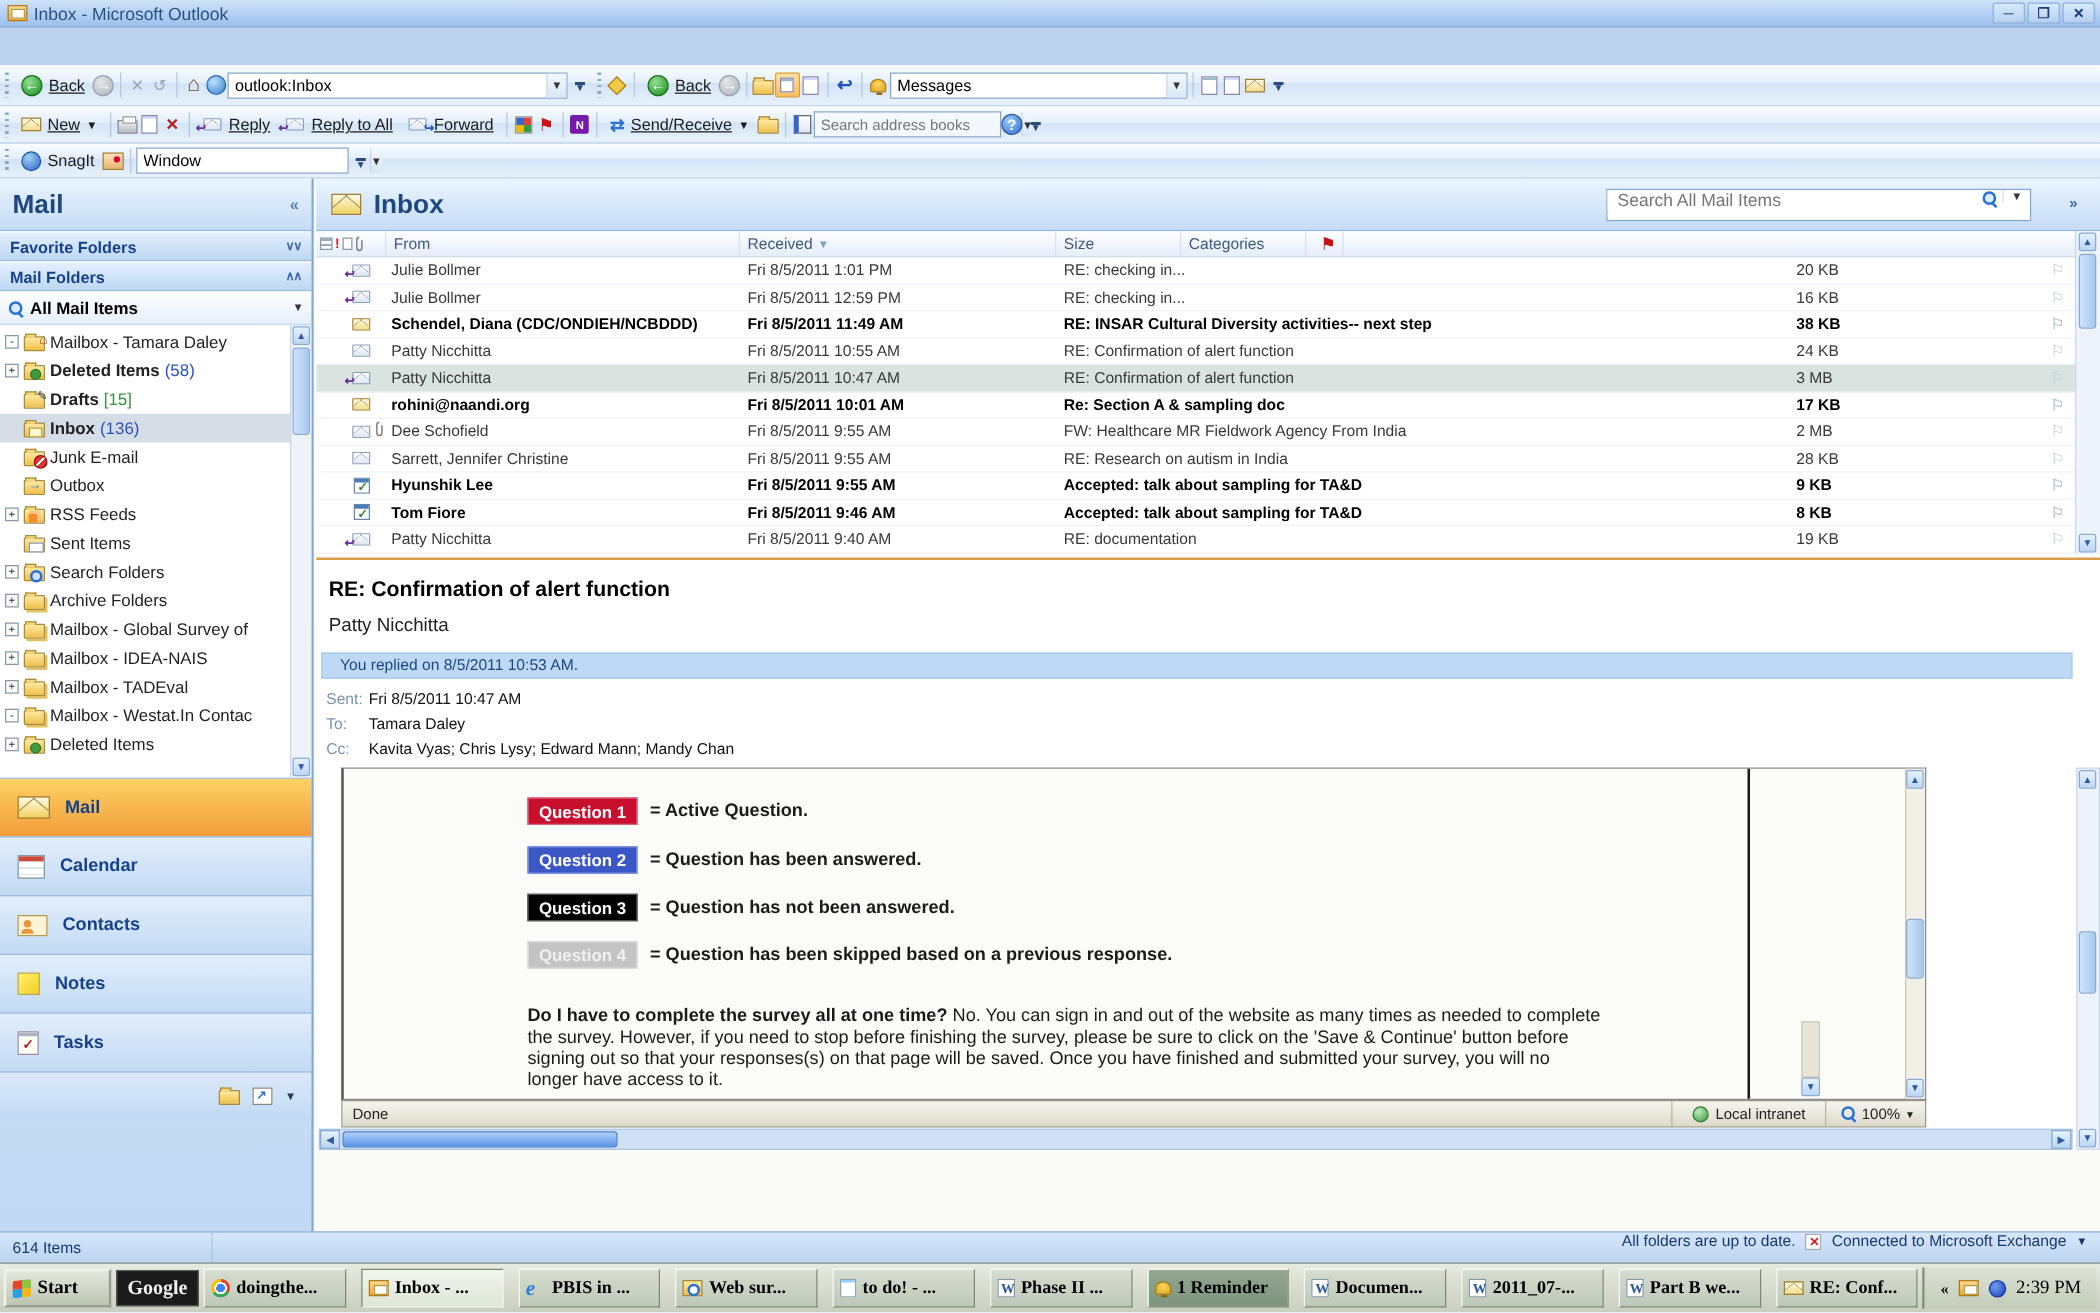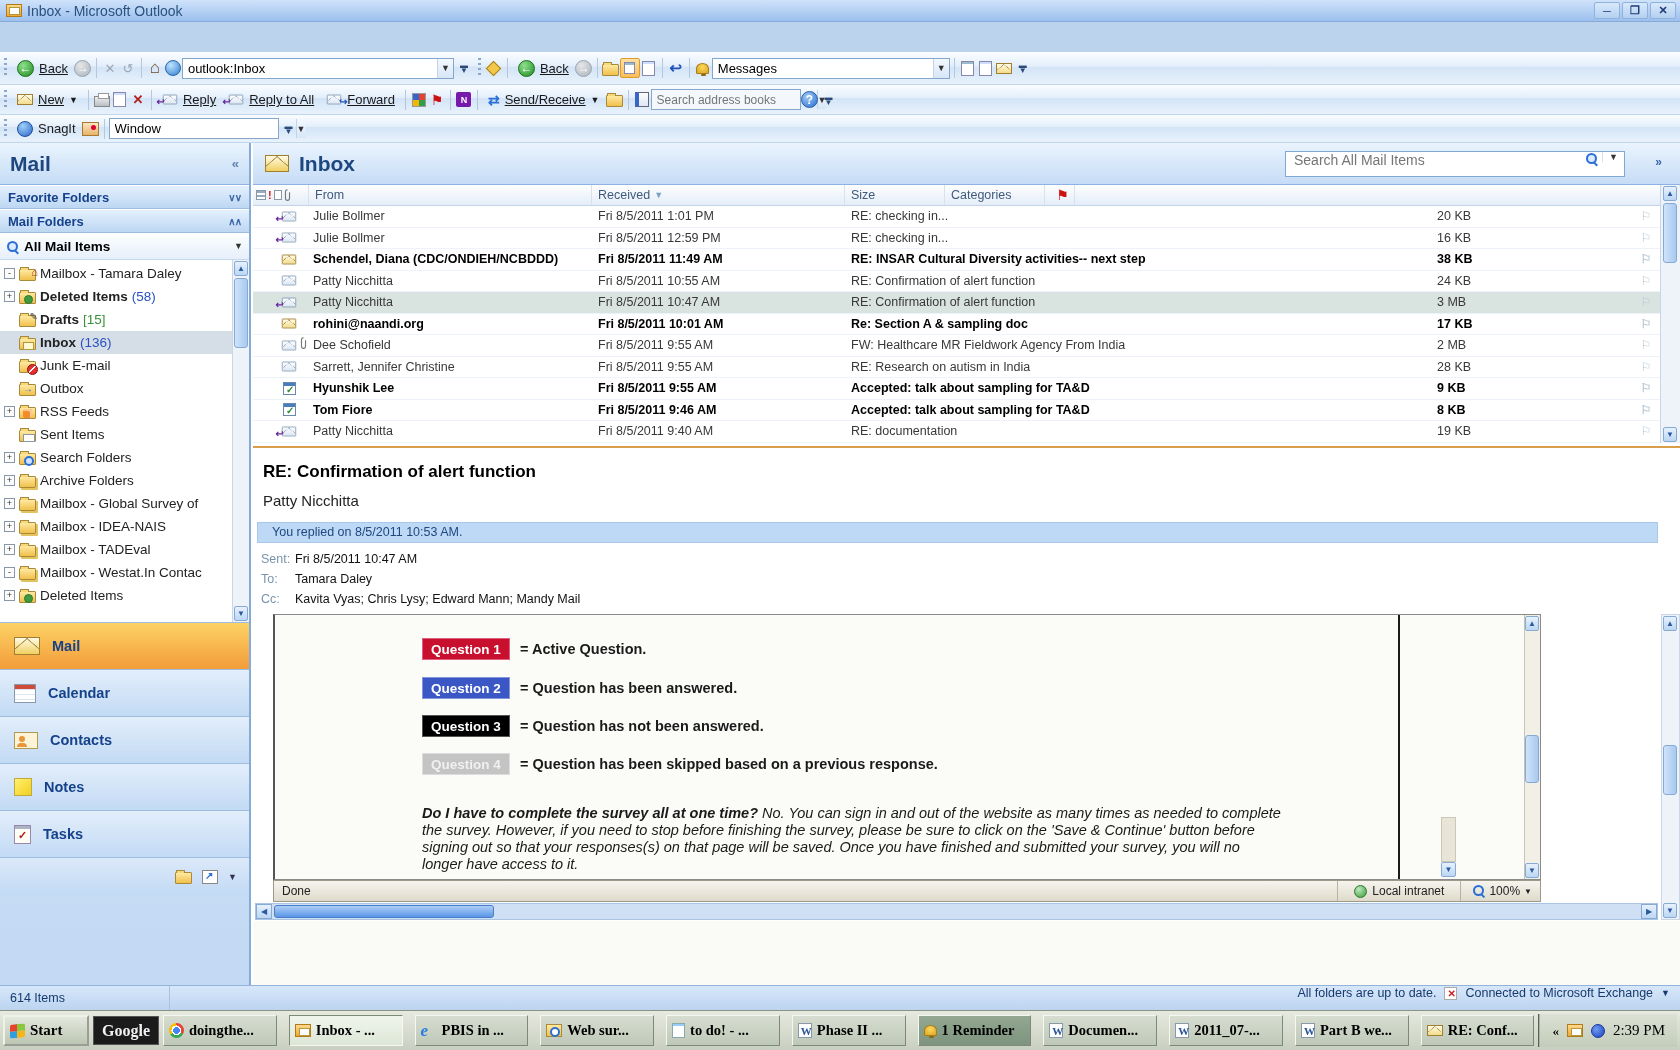--- a/index.html
+++ b/index.html
@@ -182,21 +182,21 @@
   .embed{position:absolute;top:166px;left:20px;width:1268px;height:266px;background:#fbfbf8;border:1px solid #8a8a8a;border-left:2px solid #555}
   .vline{position:absolute;left:1123px;top:0;bottom:0;width:2px;background:#1a1a1a}
   .legend-list{position:absolute;left:0;top:0}
   .leg-row{position:absolute;left:147px;display:flex;align-items:center;gap:10px;font-size:14.5px;font-weight:bold;color:#1a1a1a;white-space:nowrap}
   .leg-box{width:88px;height:22px;display:flex;align-items:center;justify-content:center;color:#fff;font-size:13.5px;font-weight:bold}
   .leg-box.q1{background:#c8102e;border:1px solid #e06080}
   .leg-box.q2{background:#3a57c5;border:1px solid #8295dd}
   .leg-box.q3{background:#000;border:1px solid #555}
   .leg-box.q4{background:#c4c4c4;border:1px solid #ddd;color:#f0f0f0}
   .leg-row:nth-of-type(1){top:23px}.leg-row:nth-of-type(2){top:62px}.leg-row:nth-of-type(3){top:100px}.leg-row:nth-of-type(4){top:138px}
-  .faq{position:absolute;left:147px;top:190px;width:862px;font-size:14.5px;line-height:17px;font-style:italic;color:#1a1a1a}
+  .faq{position:absolute;left:147px;top:190px;width:862px;font-size:14.5px;line-height:17px;color:#1a1a1a}
   .faq b{font-weight:bold}
   .embed-scroll{position:absolute;right:0;top:0;bottom:0;width:16px;background:#f2efe6;border-left:1px solid #c8c4b4}
   .inner-down{position:absolute;right:84px;bottom:2px;width:15px;height:15px;background:linear-gradient(#e7f1fd,#bcd6f2);border:1px solid #87aad2;border-radius:2px;color:#2a5aa0;font-size:8px;display:flex;align-items:center;justify-content:center}
   .inner-track{position:absolute;right:84px;bottom:17px;width:15px;height:45px;background:#e8e4d8;border:1px solid #ccc8b8}
   .iebar{position:absolute;top:432px;left:20px;width:1268px;height:22px;background:linear-gradient(#f6f4ee,#dedacb);border:1px solid #9a9a8a;display:flex;align-items:center;font-size:12px;color:#222;padding:0 8px}
   .iebar .zone{margin-left:auto;display:flex;align-items:center;gap:5px;border-left:1px solid #b8b4a4;padding:0 16px;height:100%}
   .iebar .zoomc{display:flex;align-items:center;gap:4px;border-left:1px solid #b8b4a4;padding-left:12px;height:100%}
   .zoneico{width:13px;height:13px;border-radius:50%;background:radial-gradient(circle at 35% 30%,#bfe8bf,#3a9b3a);border:1px solid #2a7a2a}
   .magblue{width:12px;height:12px;position:relative}
   .magblue::before{content:"";position:absolute;left:0;top:0;width:7px;height:7px;border:2px solid #2a6fd6;border-radius:50%}
@@ -776,21 +776,21 @@
         <span class="xpthumb" style="top:18px;height:60px;left:2px"></span>
         <span class="xpbtn" style="bottom:1px;left:2px">▼</span>
       </div>
 
       <div class="reading">
         <div class="r-subj">RE: Confirmation of alert function</div>
         <div class="r-from">Patty Nicchitta</div>
         <div class="r-note">You replied on 8/5/2011 10:53 AM.</div>
         <div class="r-meta" style="top:104px"><span class="lab">Sent:</span><span>Fri 8/5/2011 10:47 AM</span></div>
         <div class="r-meta" style="top:124px"><span class="lab">To:</span><span>Tamara Daley</span></div>
-        <div class="r-meta" style="top:144px"><span class="lab">Cc:</span><span>Kavita Vyas; Chris Lysy; Edward Mann; Mandy Mail</span></div>
+        <div class="r-meta" style="top:144px"><span class="lab">Cc:</span><span>Kavita Vyas; Chris Lysy; Edward Mann; Mandy Chan</span></div>
 
         <div class="embed">
           <div class="legend-list">
 
               <div class="leg-row">
                 <span class="leg-box q1">Question 1</span>
                 <span>= Active Question.</span>
               </div>
 
               <div class="leg-row">

